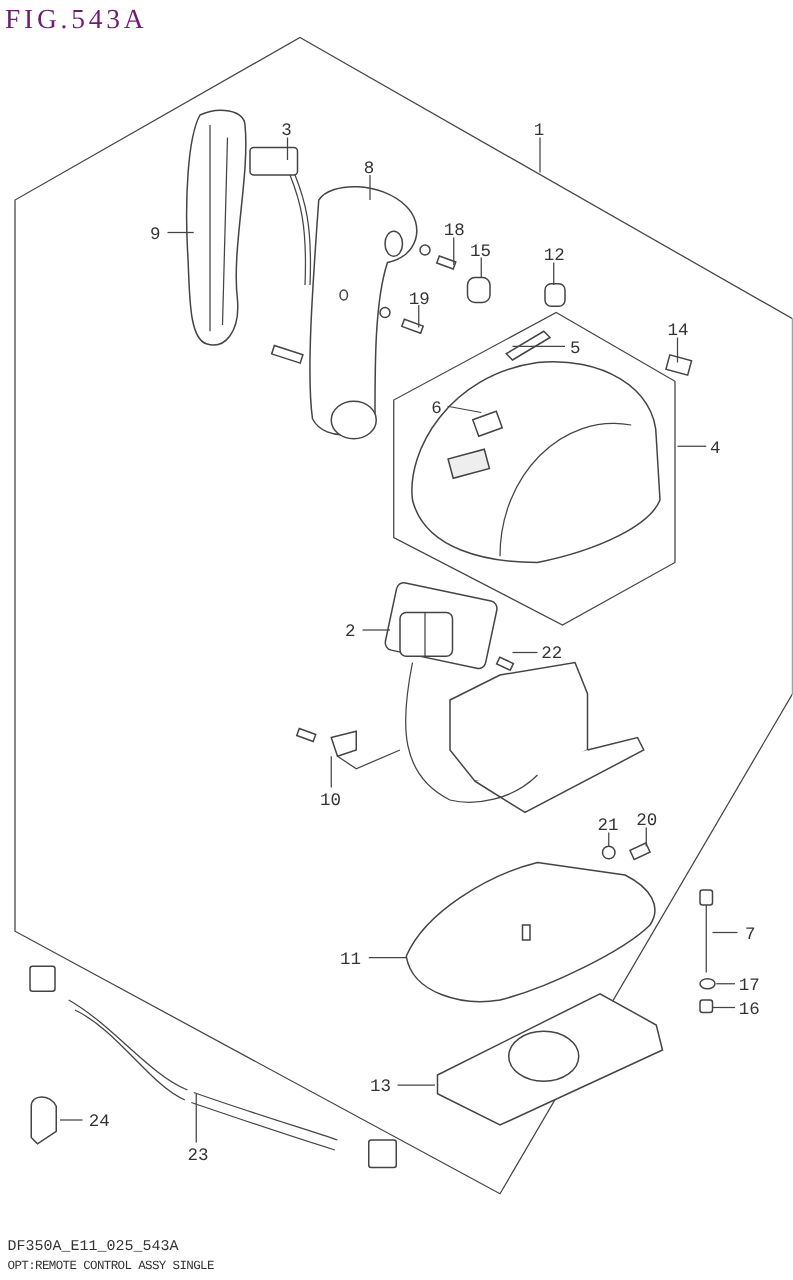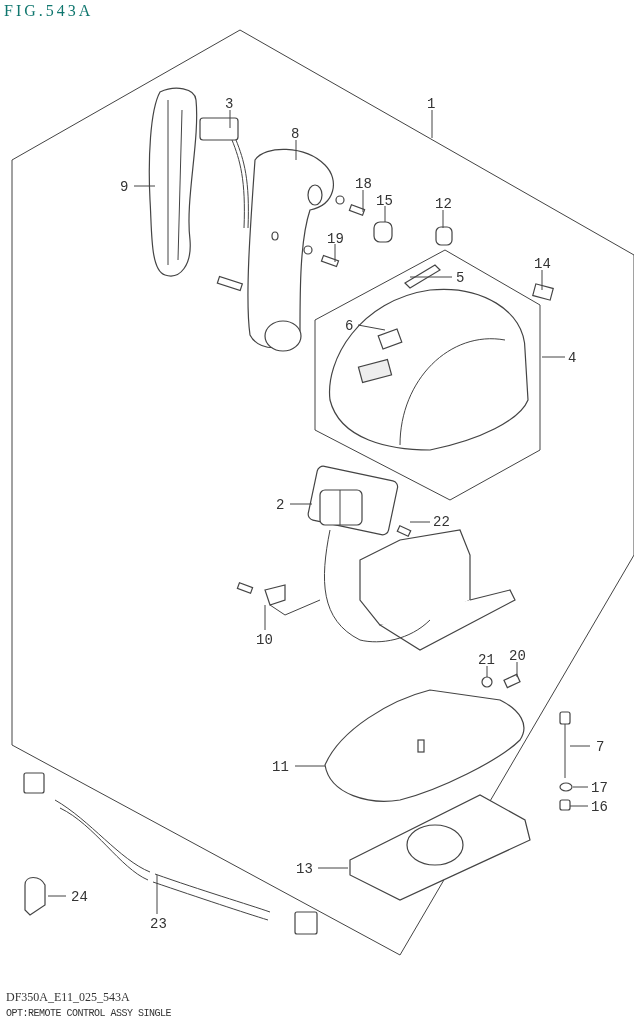--- a/index.html
+++ b/index.html
@@ -1,18 +1,18 @@
 <!DOCTYPE html>
 <html><head>
 <meta charset="utf-8">
 <style>
   html,body{margin:0;padding:0;background:#ffffff;}
   body{width:634px;height:1024px;position:relative;overflow:hidden;font-family:"Liberation Mono","DejaVu Sans Mono",monospace;color:#333;}
-  .fig-title{position:absolute;left:4px;top:2px;font-size:16px;letter-spacing:3px;color:#0f766e;font-family:"Liberation Serif","DejaVu Serif",serif;}
-  .footer-code{position:absolute;left:6px;top:990px;font-size:12px;color:#333;font-family:Liberation Serif, serif;}
+  .fig-title{position:absolute;left:4px;top:2px;font-size:22px;letter-spacing:3px;color:#701a75;font-family:"Liberation Serif","DejaVu Serif",serif;}
+  .footer-code{position:absolute;left:6px;top:990px;font-size:12px;color:#333;}
   .footer-name{position:absolute;left:6px;top:1008px;font-size:10px;color:#333;letter-spacing:-0.5px;}
   svg.diagram{position:absolute;left:0;top:0;}
   .lbl{font-family:"Liberation Mono","DejaVu Sans Mono",monospace;font-size:14px;fill:#333;}
   .ln{stroke:#444;stroke-width:1;fill:none;}
   .part{stroke:#444;stroke-width:1.2;fill:#fff;}
   .partg{stroke:#444;stroke-width:1.2;fill:#eee;}
 </style>
 </head>
 <body>
 

